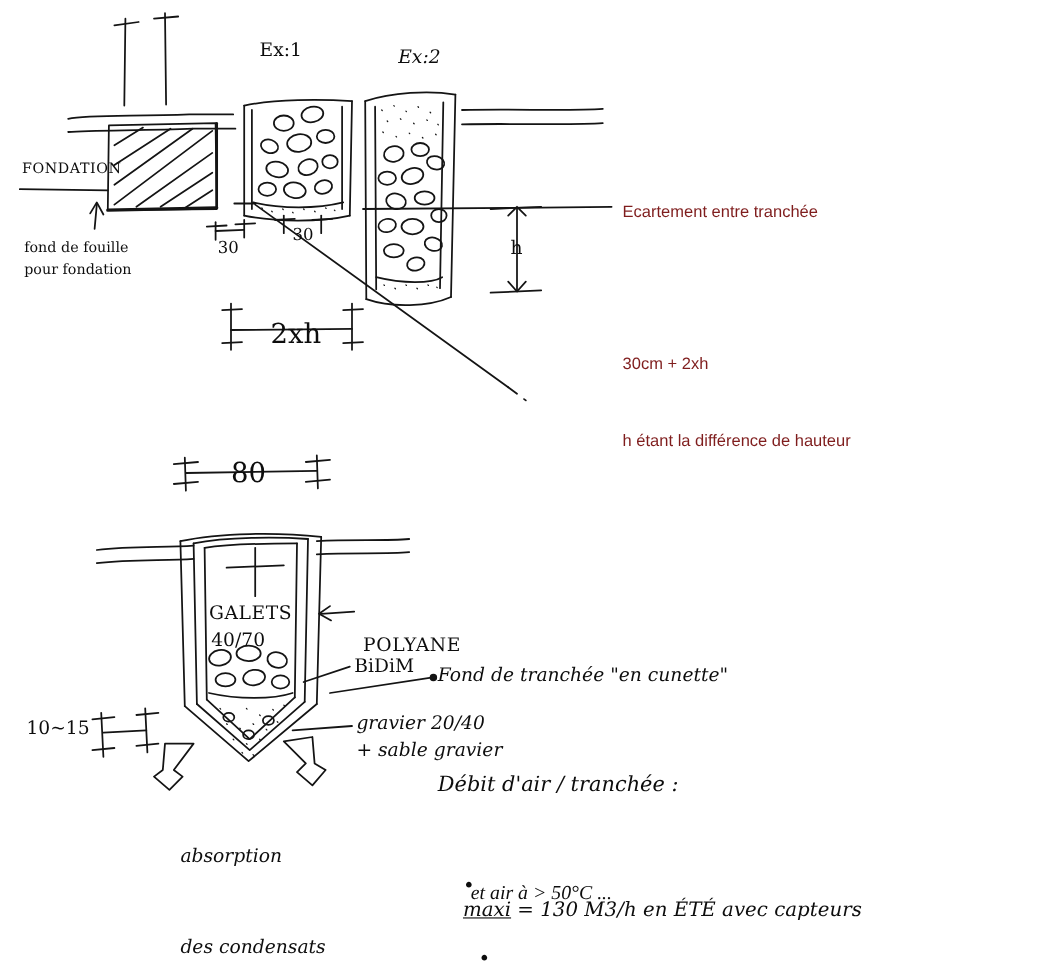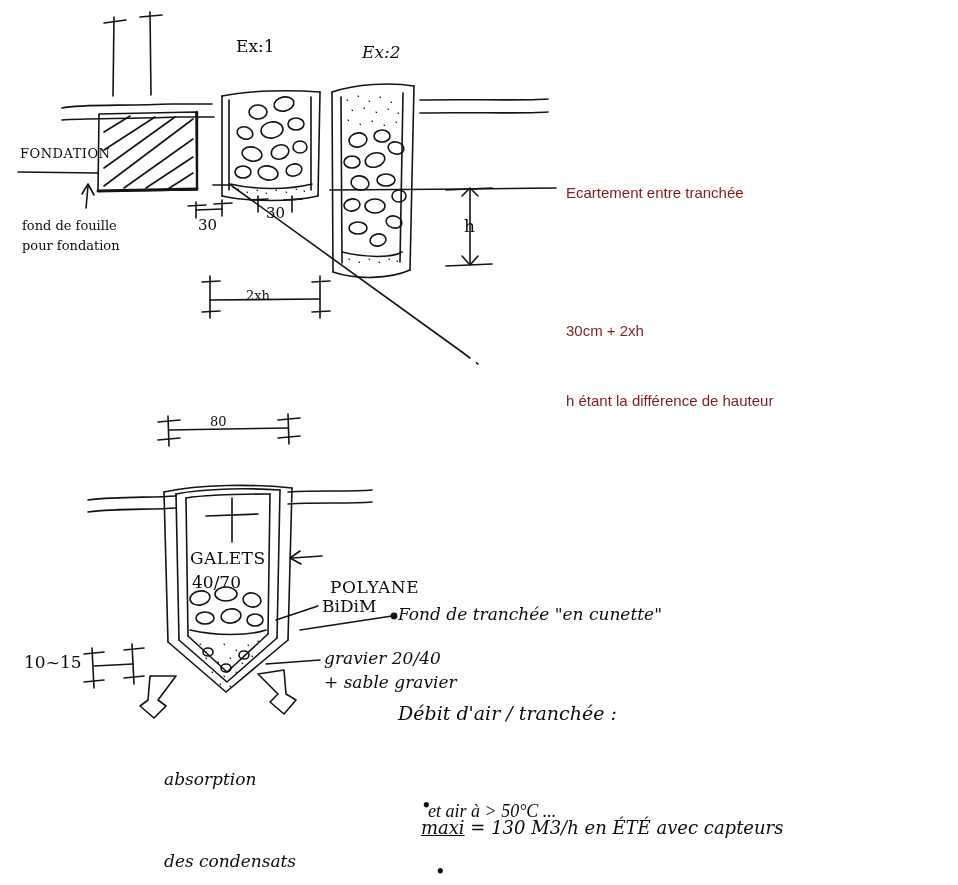--- a/index.html
+++ b/index.html
@@ -44,21 +44,21 @@
   }
   .typed {
     font-family: "Liberation Sans", sans-serif;
     color: #7f1d1d;
     font-size: 15px;
     line-height: 1.55;
   }
   .sm { font-size: 13px; }
   .md { font-size: 15px; }
   .lg { font-size: 17px; }
-  .xl { font-size: 13px; }
+  .xl { font-size: 25px; }
   .u { text-decoration: underline; }
 </style>
 </head>
 <body>
 
 <div id="stage">
 
   <svg class="draw" viewBox="0 0 958 885">
     <g fill="none" stroke="#141414" stroke-width="1.6" stroke-linecap="round" stroke-linejoin="round">
 

